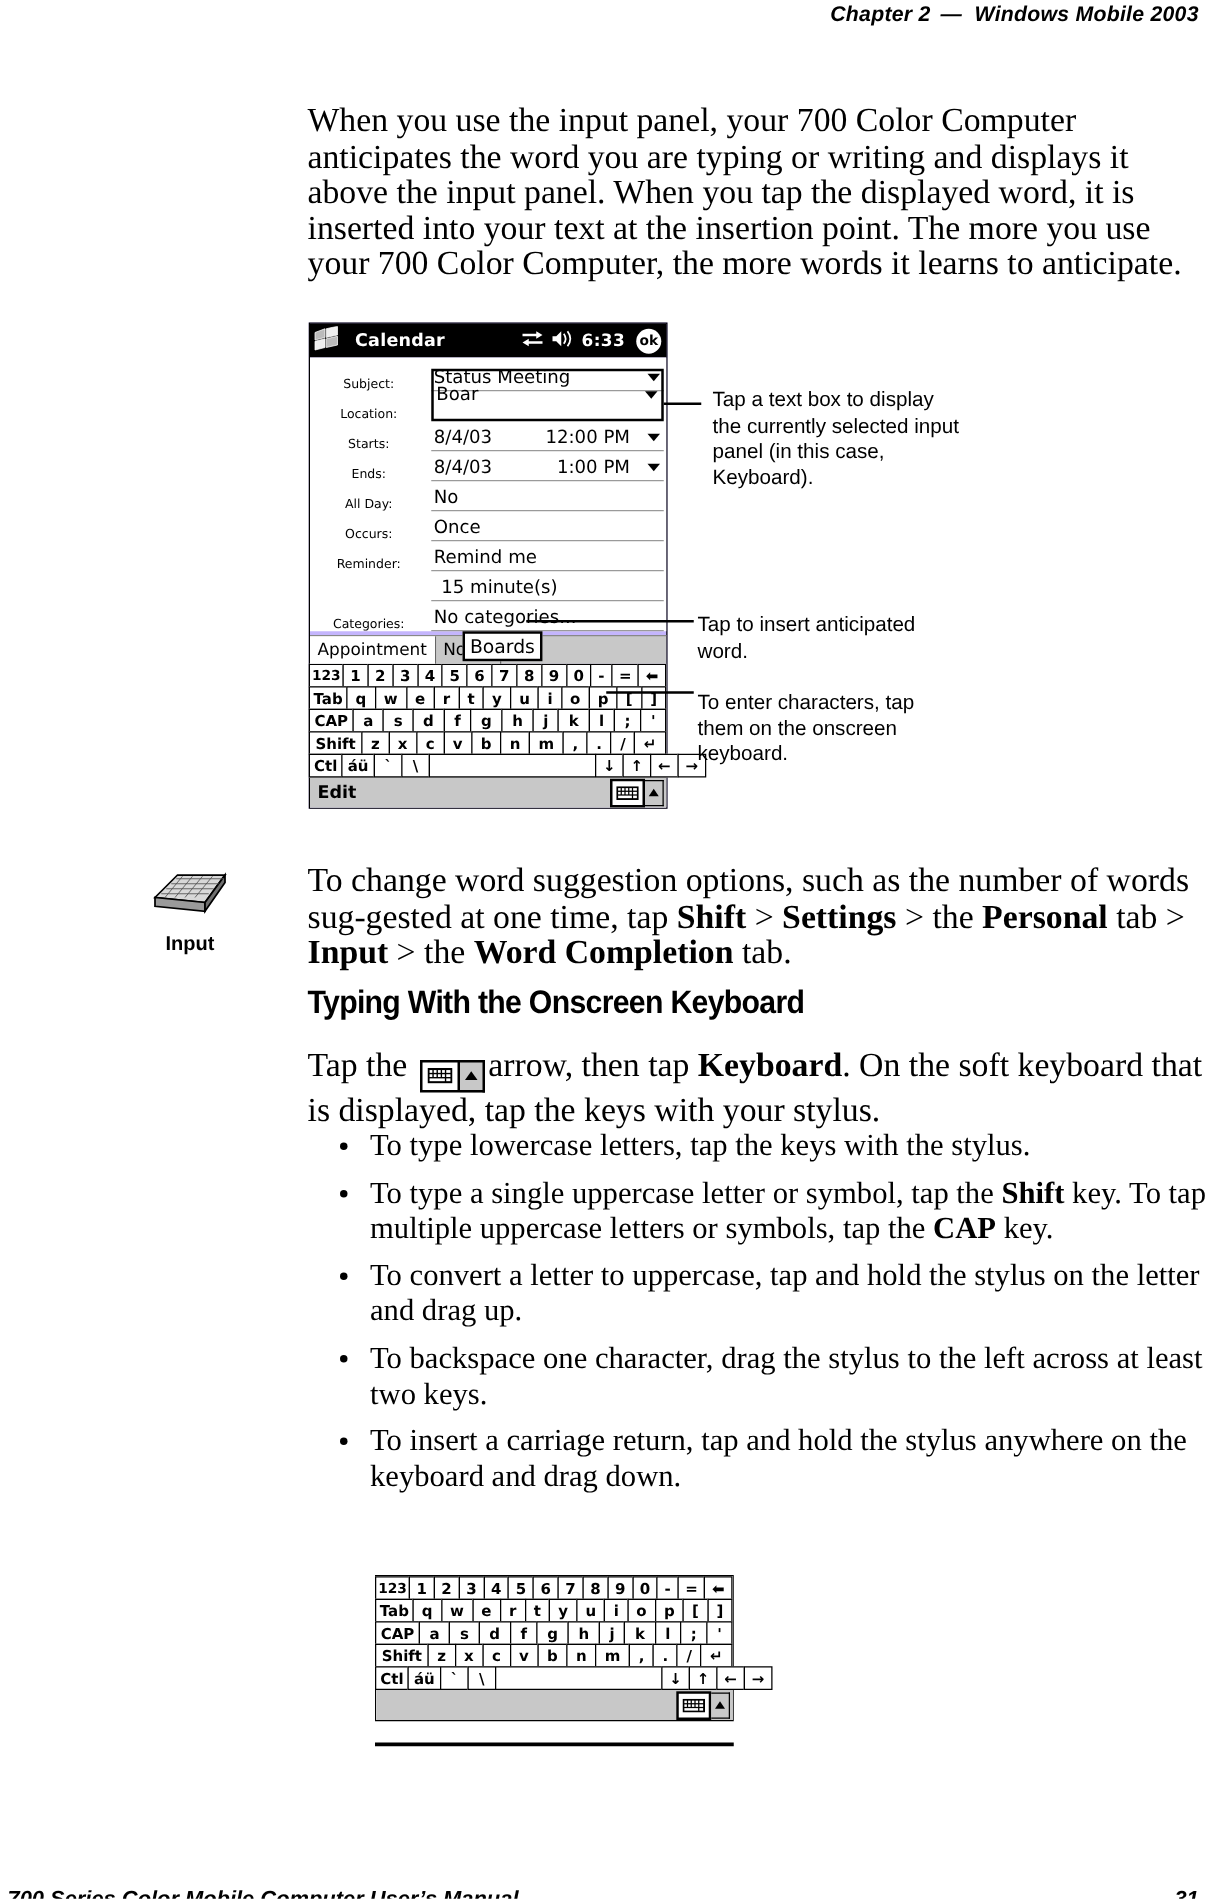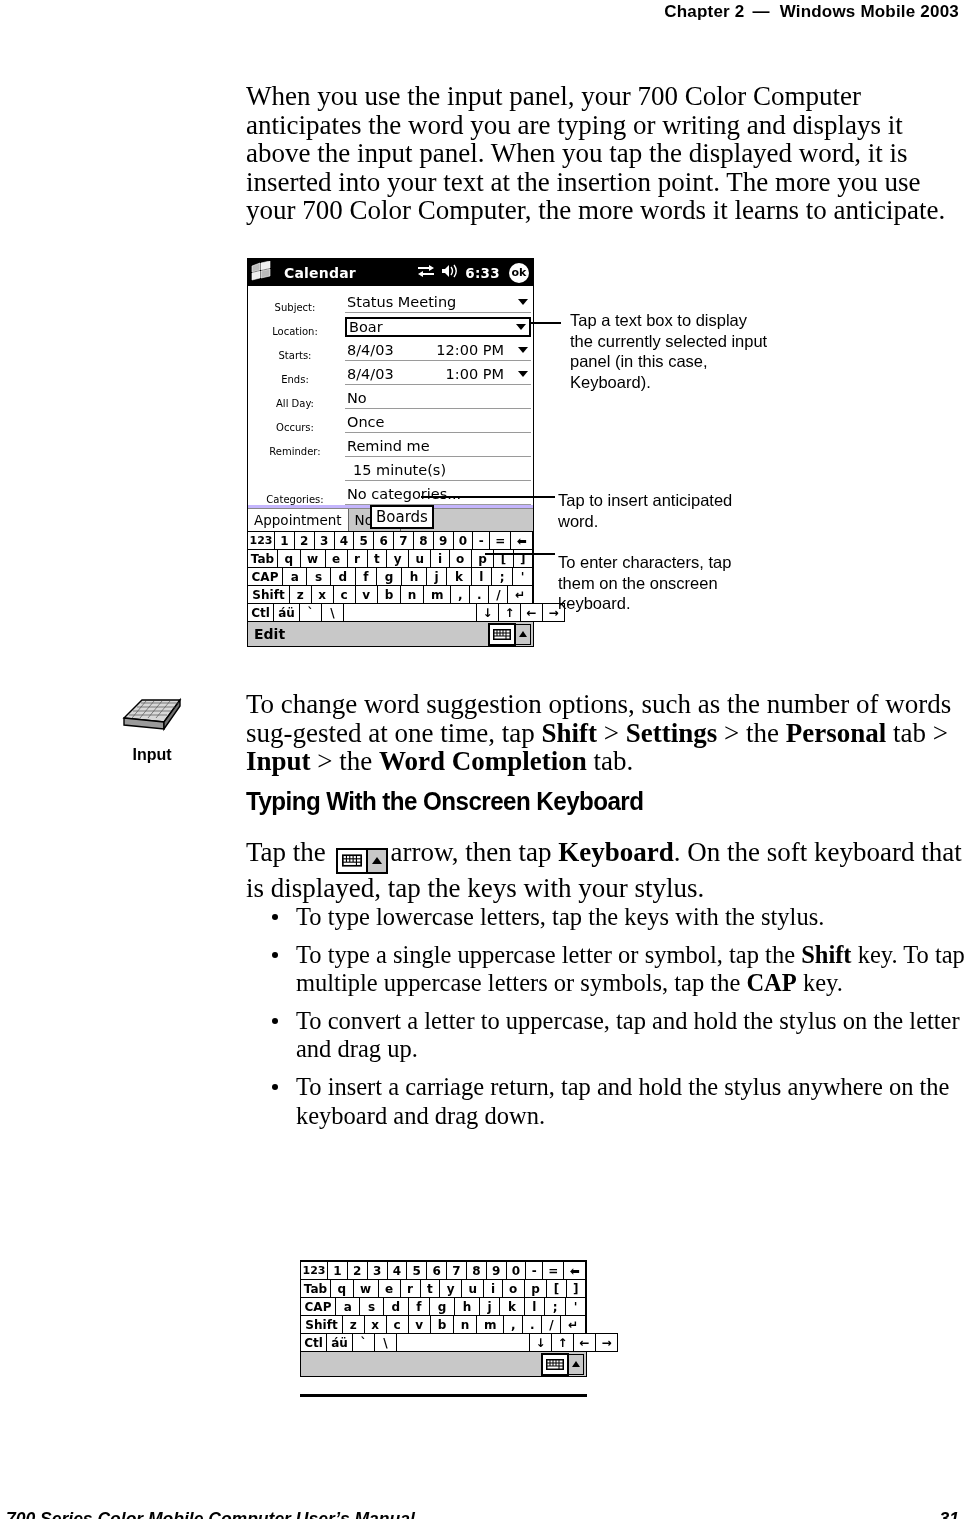--- a/index.html
+++ b/index.html
@@ -16,20 +16,21 @@
     overflow: hidden;
   }
 
   
   .runhead {
     position: absolute;
     top: 2px;
     right: 8px;
     font-family: "Liberation Sans", sans-serif;
     font-weight: bold;
+    font-style: italic;
     font-size: 17px;
     letter-spacing: 0.2px;
     white-space: nowrap;
   }
   .runhead .ch { margin-right: 6px; }
   .runhead .dash { margin: 0 10px 0 2px; }
 
   
   .body-col {
     position: absolute;
@@ -121,21 +122,21 @@
     border-bottom: 1px solid #9a9a9a;
     display: flex;
     align-items: center;
     justify-content: space-between;
     height: 22px;
     padding-left: 2px;
     box-sizing: border-box;
   }
   .fval.boxed {
     border: 2px solid #000;
-    height: 20px;
+    height: 42px;
   }
   .fval .v1 { white-space: nowrap; }
   .fval .v2 { margin-left:auto; padding-right: 14px; white-space: nowrap; }
   .caret {
     width: 0; height: 0;
     border-left: 5px solid transparent;
     border-right: 5px solid transparent;
     border-top: 6px solid #000;
     margin-right: 3px;
     flex: 0 0 auto;
@@ -631,20 +632,21 @@
         <span style="width:0;height:0;border-left:5px solid transparent;border-right:5px solid transparent;border-bottom:7px solid #000;"></span>
       </span>
     </span><span>arrow, then tap </span><b>Keyboard</b><span>. On the soft keyboard that is displayed, tap the keys with your stylus.</span>
   </p>
 </div>
 
 <ul class="bullets" style="top:903px;">
   <li><span class="dot"></span><span>To type lowercase letters, tap the keys with the stylus.</span></li>
   <li><span class="dot"></span><span>To type a single uppercase letter or symbol, tap the <b>Shift</b> key. To tap multiple uppercase letters or symbols, tap the <b>CAP</b> key.</span></li>
   <li><span class="dot"></span><span>To convert a letter to uppercase, tap and hold the stylus on the letter and drag up.</span></li>
+  <li><span class="dot"></span><span>To backspace one character, drag the stylus to the left across at least two keys.</span></li>
   <li><span class="dot"></span><span>To insert a carriage return, tap and hold the stylus anywhere on the keyboard and drag down.</span></li>
 </ul>
 
 <div class="kbfig">
   <div class="kb">
     <div class="kbrow">
       <span class="key w-num">123</span>
       <span class="key">1</span>
       <span class="key">2</span>
       <span class="key">3</span>

